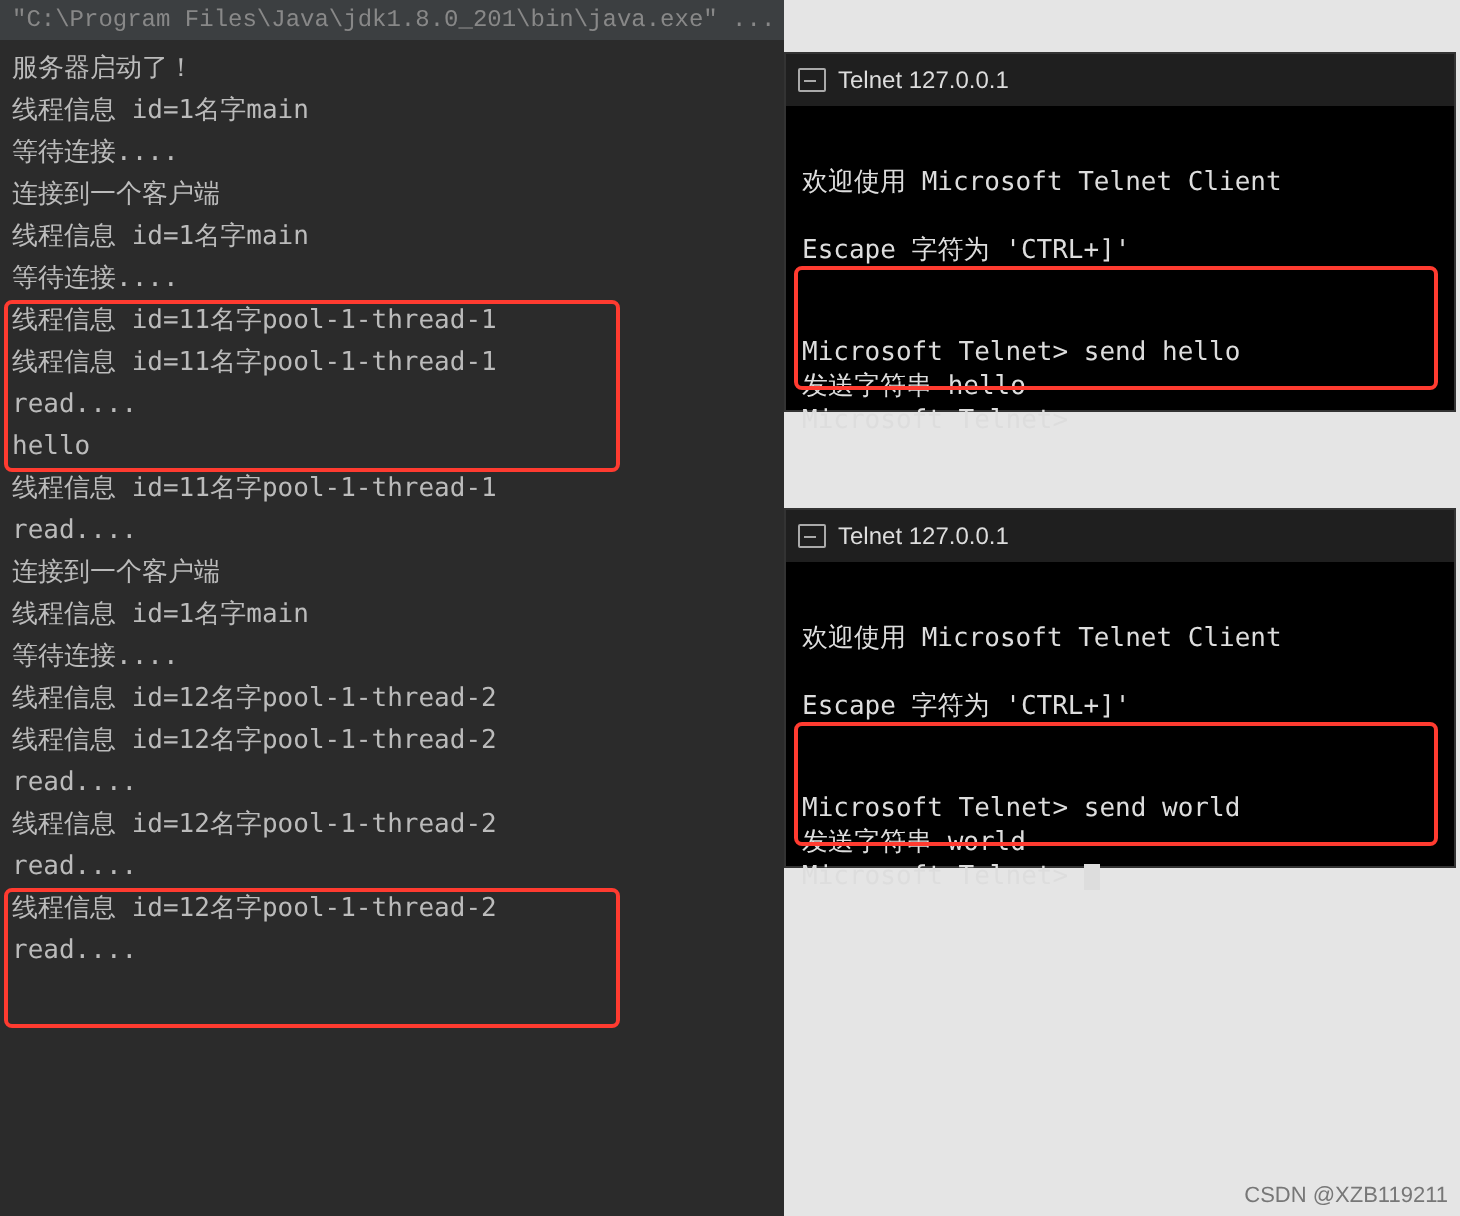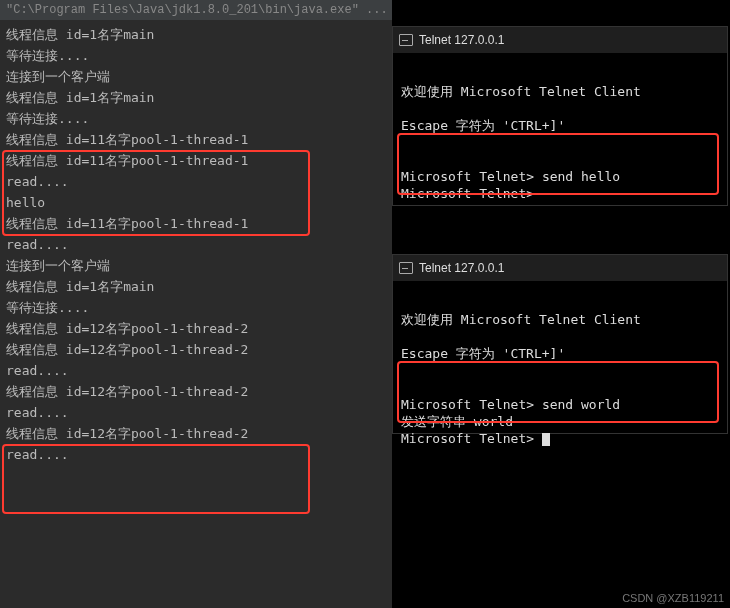--- a/index.html
+++ b/index.html
@@ -39,21 +39,21 @@
     }
     .highlight-box {
       position: absolute;
       border: 2px solid #ff3b30;
       border-radius: 4px;
       pointer-events: none;
     }
     .right-pane {
       width: 338px;
       height: 608px;
-      background: #000000;
+      background: #e5e5e5;
       position: relative;
     }
     .telnet-window {
       position: absolute;
       background: #000;
       border: 1px solid #333;
     }
     .telnet-titlebar {
       background: #1f1f1f;
       color: #ddd;
@@ -103,20 +103,21 @@
       font-family: sans-serif;
       margin-top: 29px;
     }
   </style>
 </head>
 <body>
 
 <div class="left-pane">
   <div class="left-header">"C:\Program Files\Java\jdk1.8.0_201\bin\java.exe" ...</div>
   <div class="console-body">
+    <div class="console-line">服务器启动了！</div>
     <div class="console-line">线程信息 id=1名字main</div>
     <div class="console-line">等待连接....</div>
     <div class="console-line">连接到一个客户端</div>
     <div class="console-line">线程信息 id=1名字main</div>
     <div class="console-line">等待连接....</div>
     <div class="console-line">线程信息 id=11名字pool-1-thread-1</div>
     <div class="console-line">线程信息 id=11名字pool-1-thread-1</div>
     <div class="console-line">read....</div>
     <div class="console-line">hello</div>
     <div class="console-line">线程信息 id=11名字pool-1-thread-1</div>
@@ -146,20 +147,21 @@
       <span class="telnet-icon"></span>
       <span>Telnet 127.0.0.1</span>
     </div>
     <div class="telnet-body">
       <div>欢迎使用 Microsoft Telnet Client</div>
       <div>&nbsp;</div>
       <div>Escape 字符为 'CTRL+]'</div>
       <div>&nbsp;</div>
       <div>&nbsp;</div>
       <div>Microsoft Telnet&gt; send hello</div>
+      <div>发送字符串 hello</div>
       <div>Microsoft Telnet&gt;</div>
     </div>
     <div class="highlight-box" style="left:4px; top:106px; width:322px; height:62px;"></div>
   </div>
 
   <div class="telnet-window" style="left:0px; top:254px; width:336px; height:180px;">
     <div class="telnet-titlebar">
       <span class="telnet-icon"></span>
       <span>Telnet 127.0.0.1</span>
     </div>

